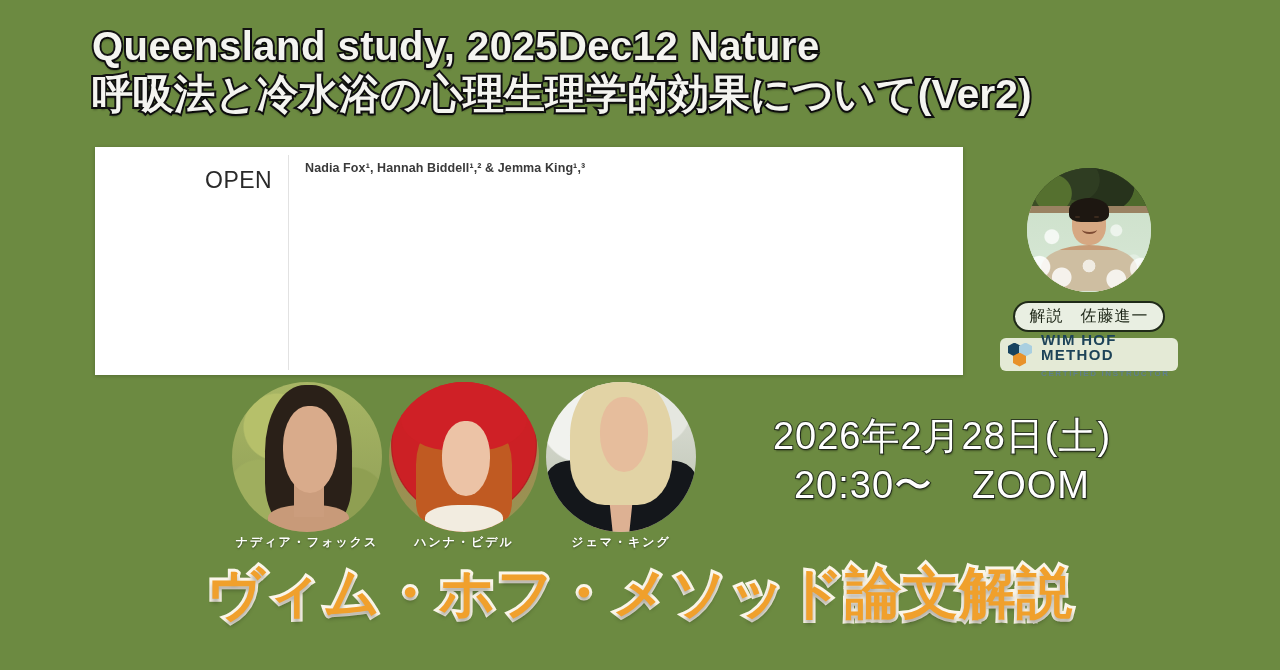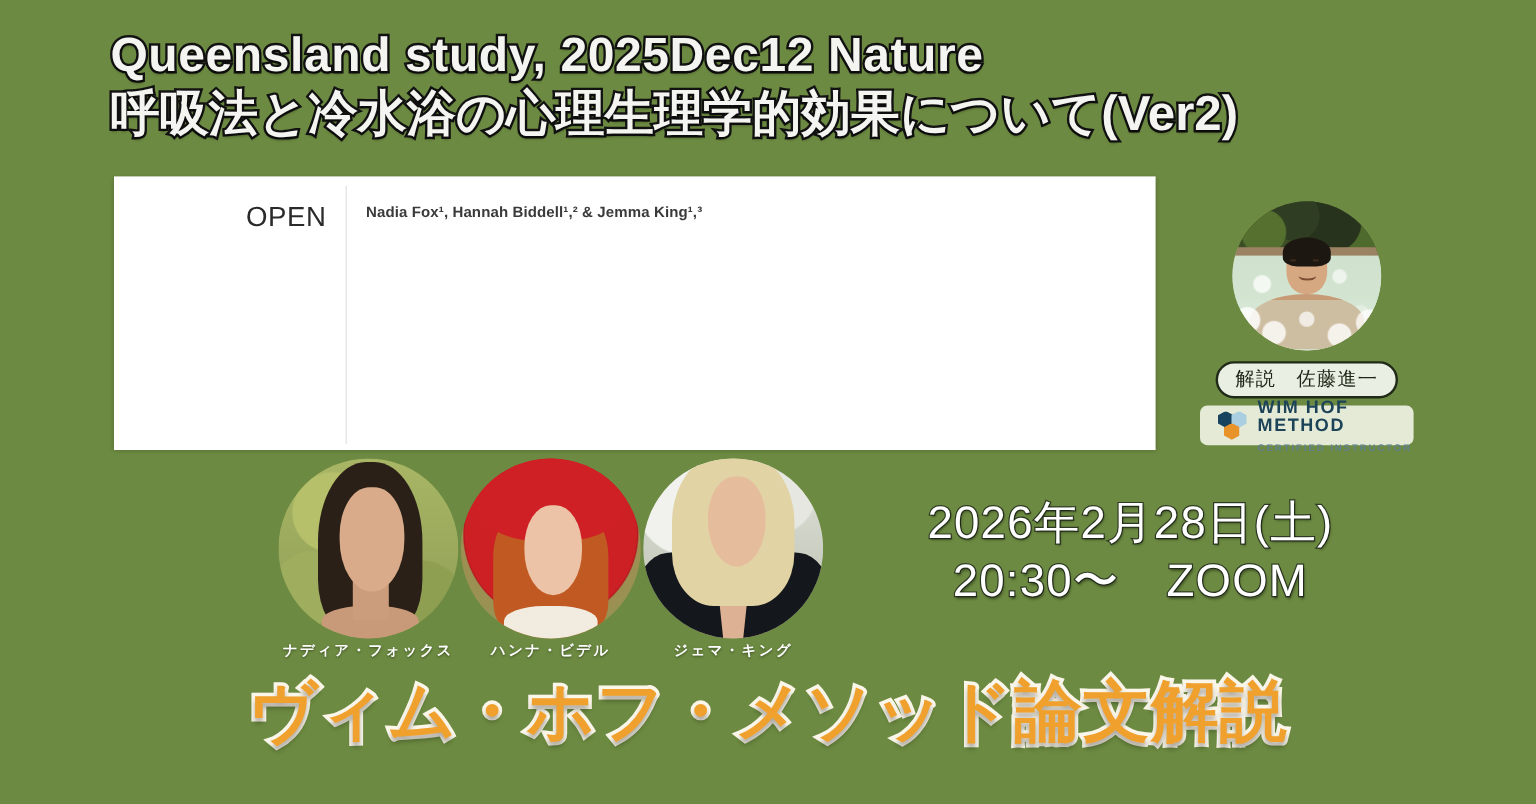--- a/index.html
+++ b/index.html
@@ -79,21 +79,20 @@
     width: 620px;
   }
   .paper-title {
     font-size: 33px;
     line-height: 46px;
     color: #1b1b1b;
     font-weight: 400;
     letter-spacing: -0.2px;
   }
   .paper-authors {
-    margin-top: 9px;
     font-size: 12.5px;
     color: #3a3a3a;
     font-weight: 600;
     letter-spacing: 0.1px;
   }
 
   
   .instructor {
     position: absolute;
     left: 1000px;
@@ -202,21 +201,21 @@
 
   .whm-badge {
     margin: 6px auto 0;
     width: 178px;
     height: 33px;
     box-sizing: border-box;
     border-radius: 6px;
     background: #e4ead6;
     display: flex;
     align-items: center;
-    padding-left: 15px;
+    padding-left: 8px;
     gap: 7px;
   }
   .whm-hexes { position: relative; width: 26px; height: 24px; flex: 0 0 26px; }
   .hex {
     position: absolute;
     width: 13px; height: 14px;
     clip-path: polygon(50% 0%, 100% 25%, 100% 75%, 50% 100%, 0% 75%, 0% 25%);
   }
   .hex.navy  { left: 0px;  top: 0px;  background: #17435f; }
   .hex.blue  { left: 11px; top: 0px;  background: #a9cfe0; }
@@ -231,21 +230,21 @@
     font-size: 8px; font-weight: 700; color: #5f7f8d;
     letter-spacing: 1.6px;
   }
 
   
   .authors-row {
     position: absolute;
     left: 232px;
     top: 382px;
     display: flex;
-    gap: 2px;
+    gap: 7px;
     font-family: Liberation Mono, monospace;
   }
   .author-item { width: 150px; text-align: center; }
   .author-photo {
     width: 150px; height: 150px;
     border-radius: 50%;
     overflow: hidden;
     position: relative;
   }
   .author-caption {

